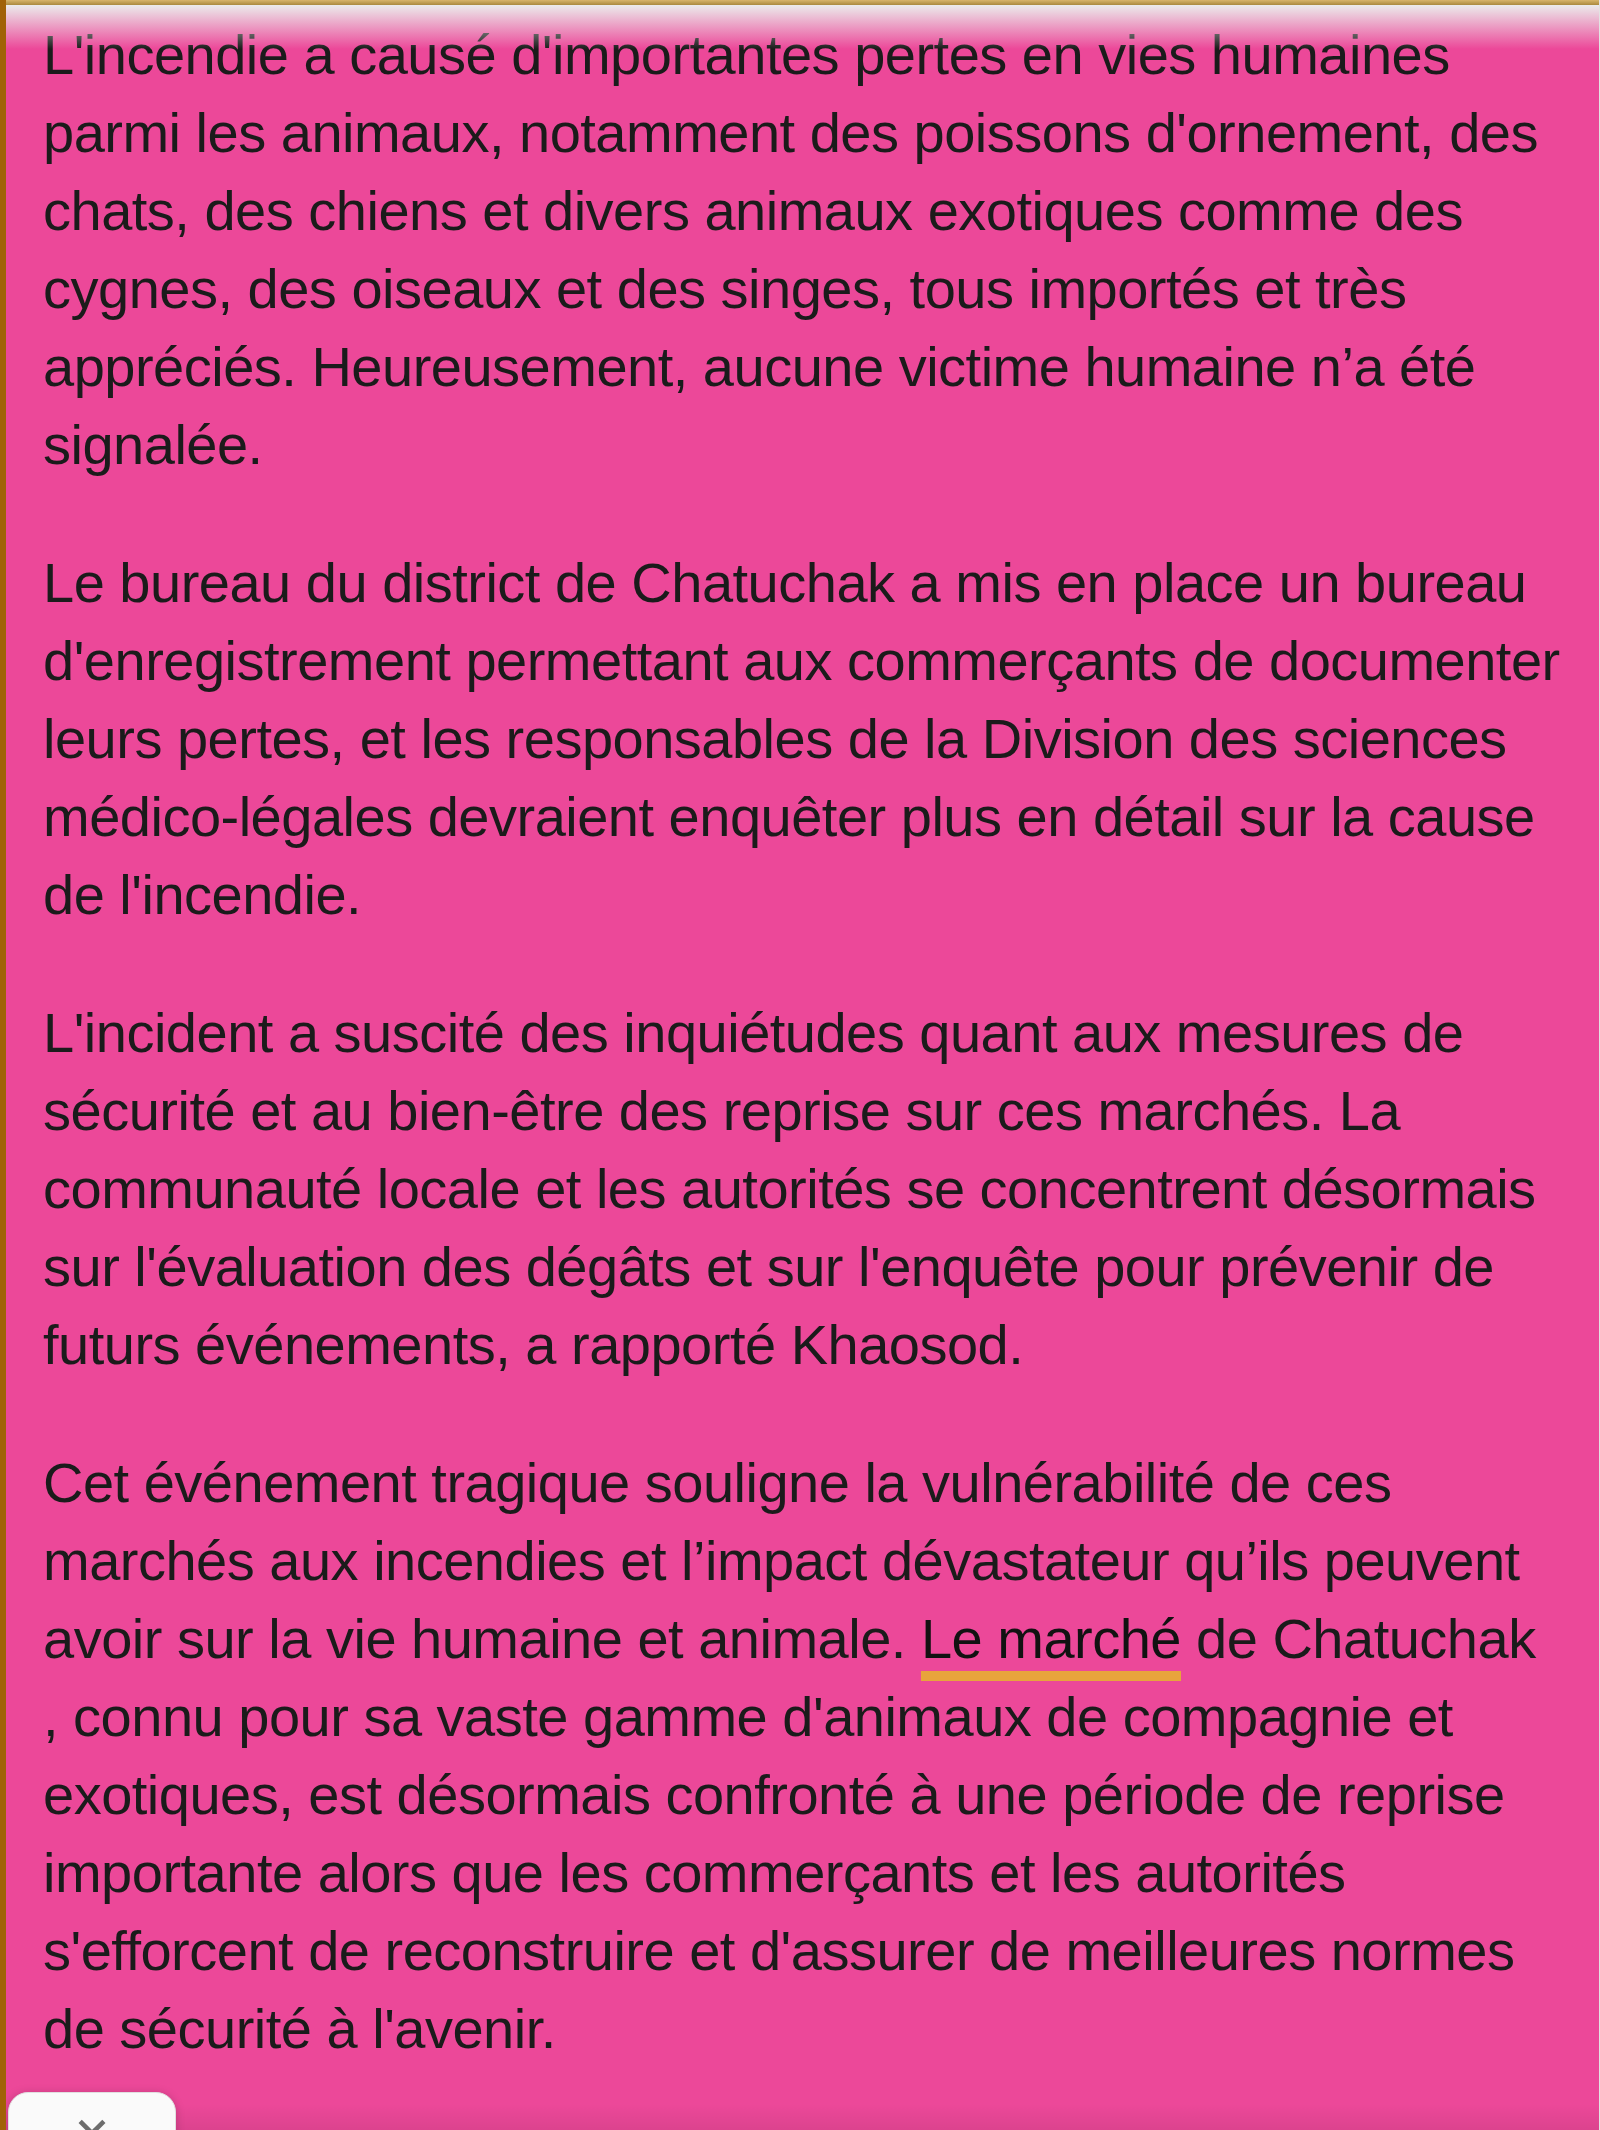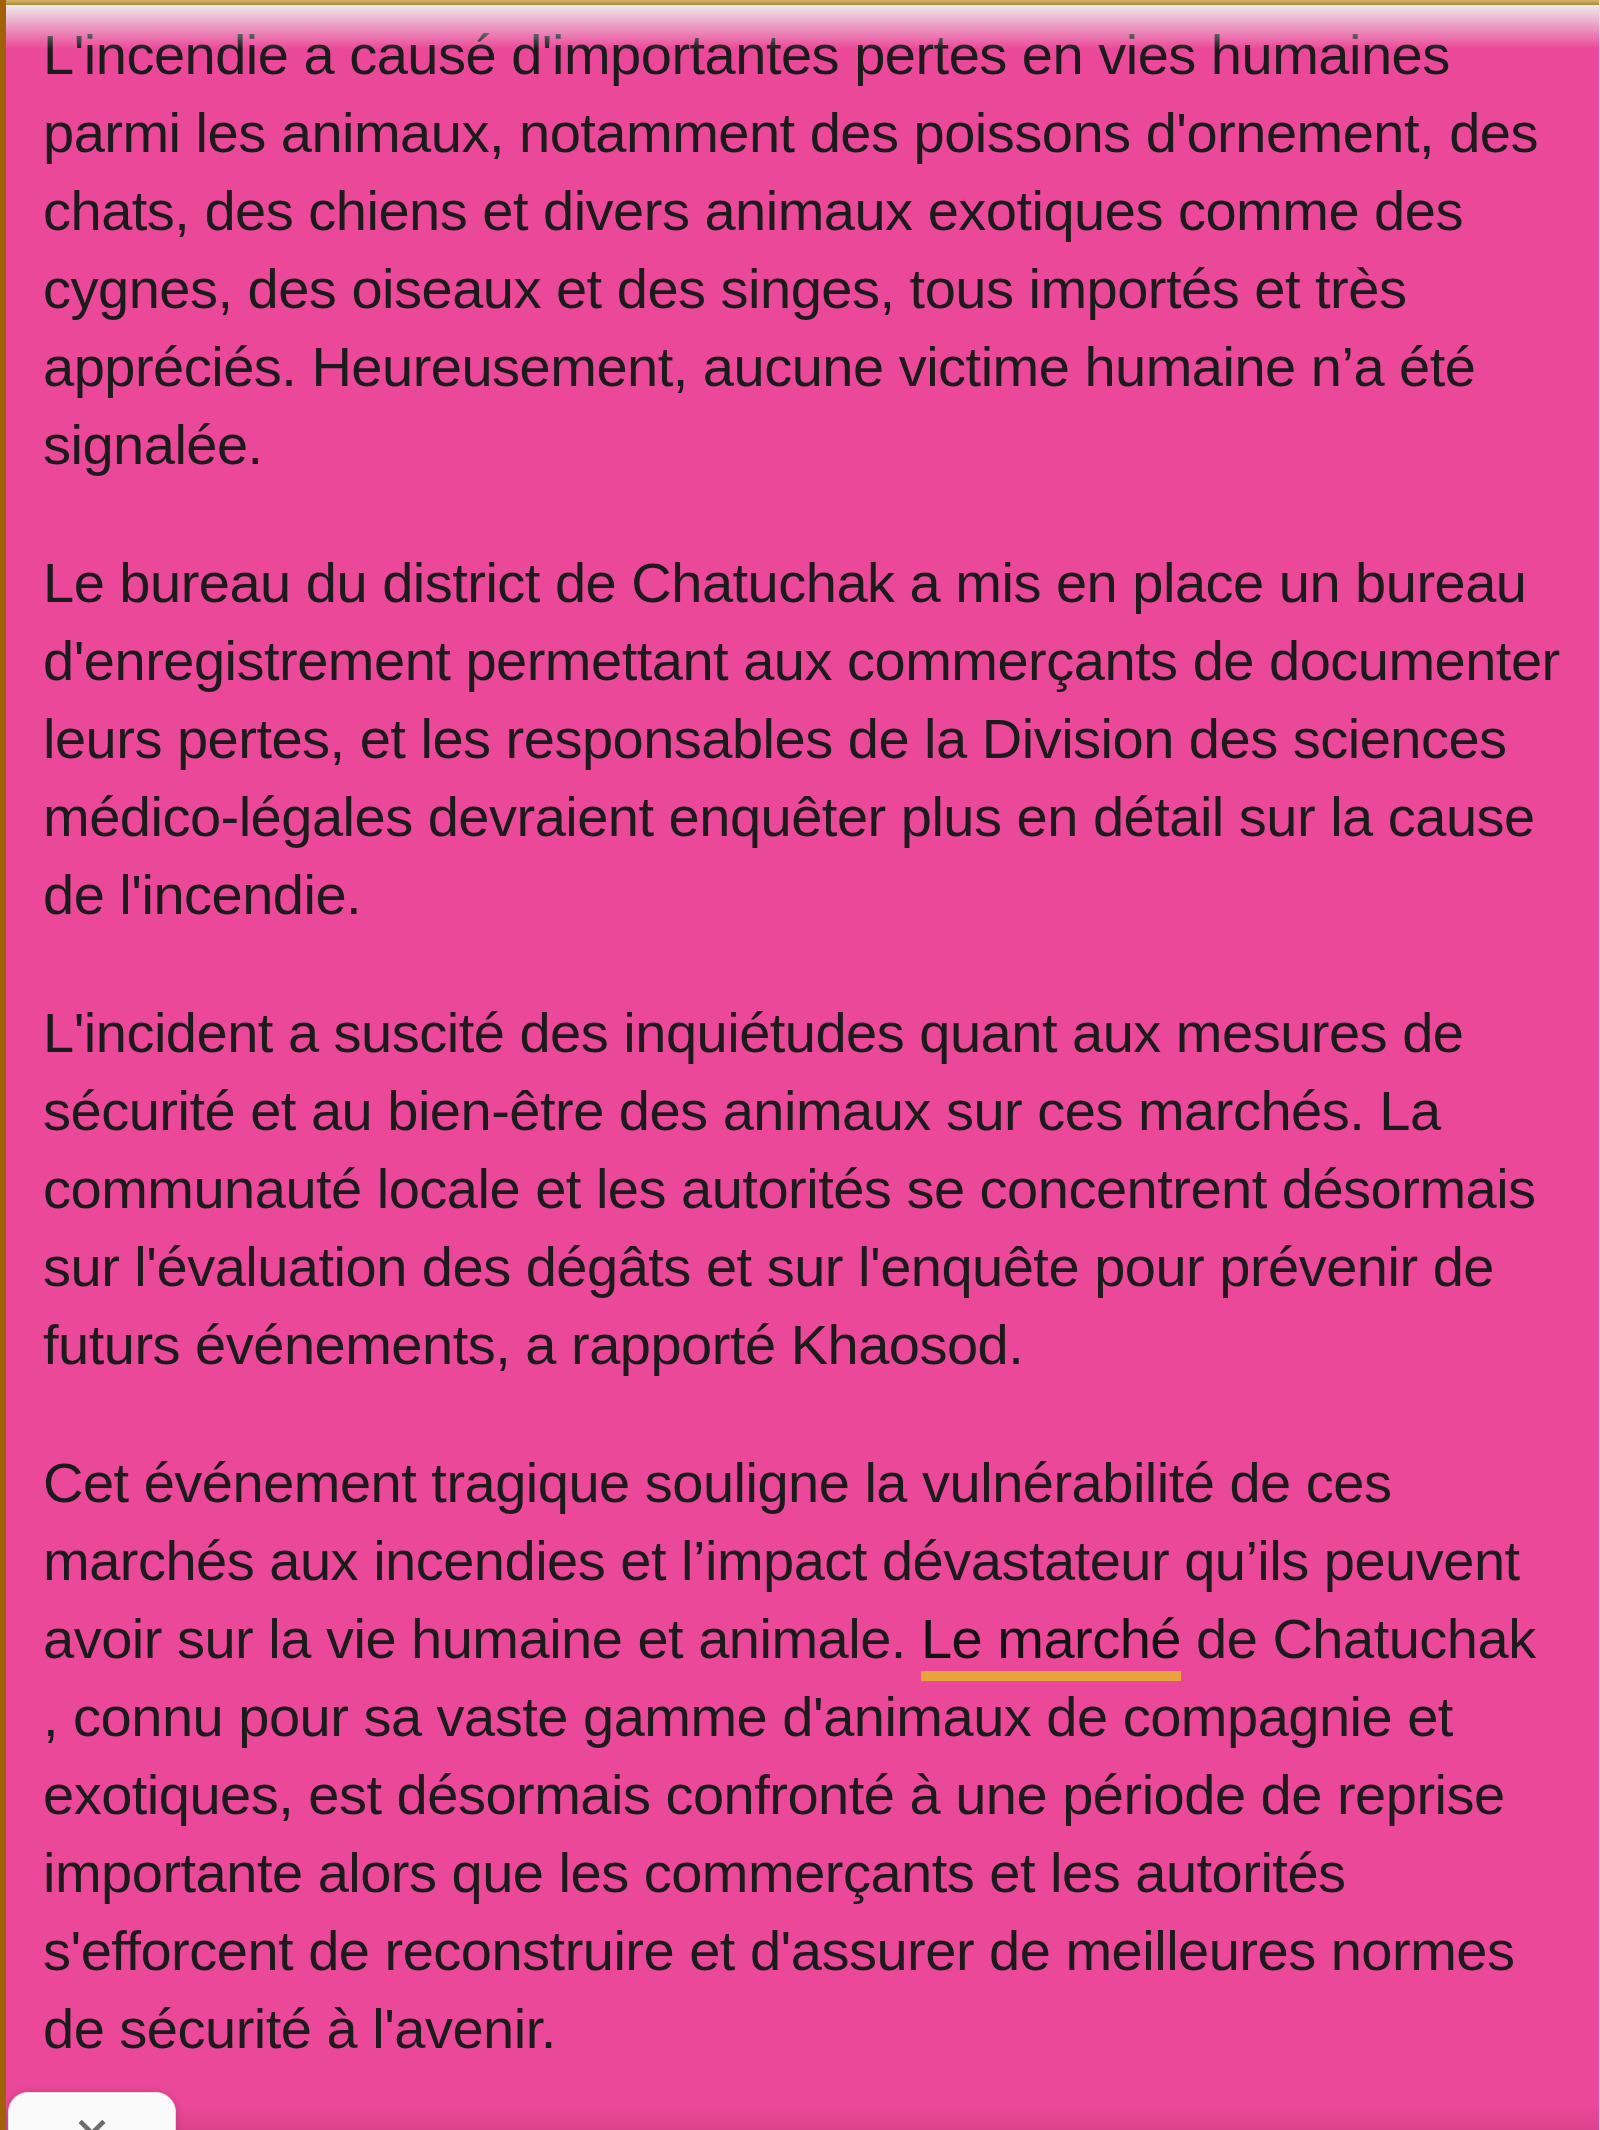--- a/index.html
+++ b/index.html
@@ -96,21 +96,21 @@
 <body>
 
 <div class="page">
 
   <div class="top-bar"></div>
   <div class="top-shadow"></div>
 
   <main class="article">
     <p>L'incendie a causé d'importantes pertes en vies humaines parmi les animaux, notamment des poissons d'ornement, des chats, des chiens et divers animaux exotiques comme des cygnes, des oiseaux et des singes, tous importés et très appréciés. Heureusement, aucune victime humaine n’a été signalée.</p>
     <p>Le bureau du district de Chatuchak a mis en place un bureau d'enregistrement permettant aux commerçants de documenter leurs pertes, et les responsables de la Division des sciences médico-légales devraient enquêter plus en détail sur la cause de l'incendie.</p>
-    <p>L'incident a suscité des inquiétudes quant aux mesures de sécurité et au bien-être des animaux sur ces marchés. La communauté locale et les autorités se concentrent désormais sur l'évaluation des dégâts et sur l'enquête pour prévenir de futurs événements, a rapporté Khaosod.</p>
+    <p>L'incident a suscité des inquiétudes quant aux mesures de sécurité et au bien-être des reprise sur ces marchés. La communauté locale et les autorités se concentrent désormais sur l'évaluation des dégâts et sur l'enquête pour prévenir de futurs événements, a rapporté Khaosod.</p>
     <p><span>Cet événement tragique souligne la vulnérabilité de ces marchés aux incendies et l’impact dévastateur qu’ils peuvent avoir sur la vie humaine et animale. </span><a class="inline-link">Le marché</a><span> de Chatuchak , connu pour sa vaste gamme d'animaux de compagnie et exotiques, est désormais confronté à une période de reprise importante alors que les commerçants et les autorités s'efforcent de reconstruire et d'assurer de meilleures normes de sécurité à l'avenir.</span></p>
   </main>
 
   <div class="bottom-card">
     <span class="x-icon">✕</span>
   </div>
 
   <div class="bottom-fade"></div>
 
 </div>

